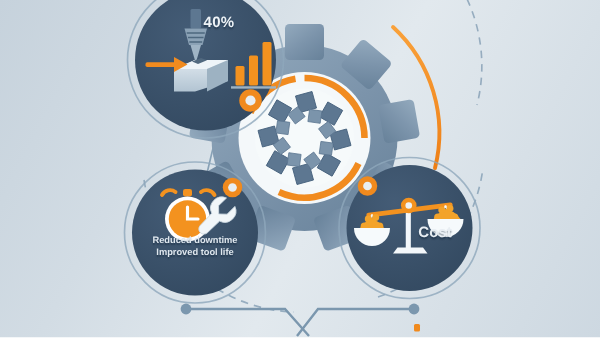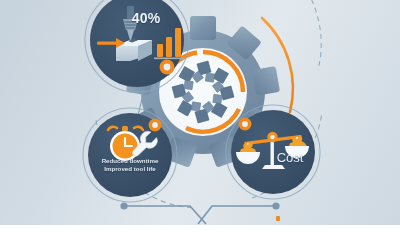--- a/index.html
+++ b/index.html
@@ -13,22 +13,22 @@
     background:linear-gradient(118deg,#c6d2dc 0%,#d2dce4 28%,#e2e9ee 55%,#d7e0e7 78%,#cdd8e1 100%);
   }
   #stage svg.layer{position:absolute;left:0;top:0;width:400px;height:225px;display:block;}
   .lbl{
     position:absolute;color:#eef3f7;
     font-family:"Liberation Sans",sans-serif;
     text-align:center;white-space:nowrap;
     text-shadow:0 1px 1px rgba(10,30,50,.45);
     pointer-events:none;
   }
-  #pct{left:120px;top:10px;width:52px;font-size:14px;font-weight:bold;letter-spacing:.2px;}
-  #costlbl{left:268px;top:150px;width:44px;font-size:13px;font-weight:normal;color:#e8eef3;}
+  #pct{left:120px;top:10px;width:52px;font-size:10px;font-weight:bold;letter-spacing:.2px;}
+  #costlbl{left:268px;top:150px;width:44px;font-size:10px;font-weight:bold;color:#e8eef3;}
   #dtl{left:86px;top:157px;width:88px;font-size:6.2px;font-weight:bold;line-height:8.2px;color:#dfe7ee;}
 </style>
 </head>
 <body>
 
 <div id="stage">
 
   <svg class="layer" viewBox="0 0 400 225">
     <defs>
       <linearGradient id="steelG" x1="0" y1="0" x2="1" y2="1">

